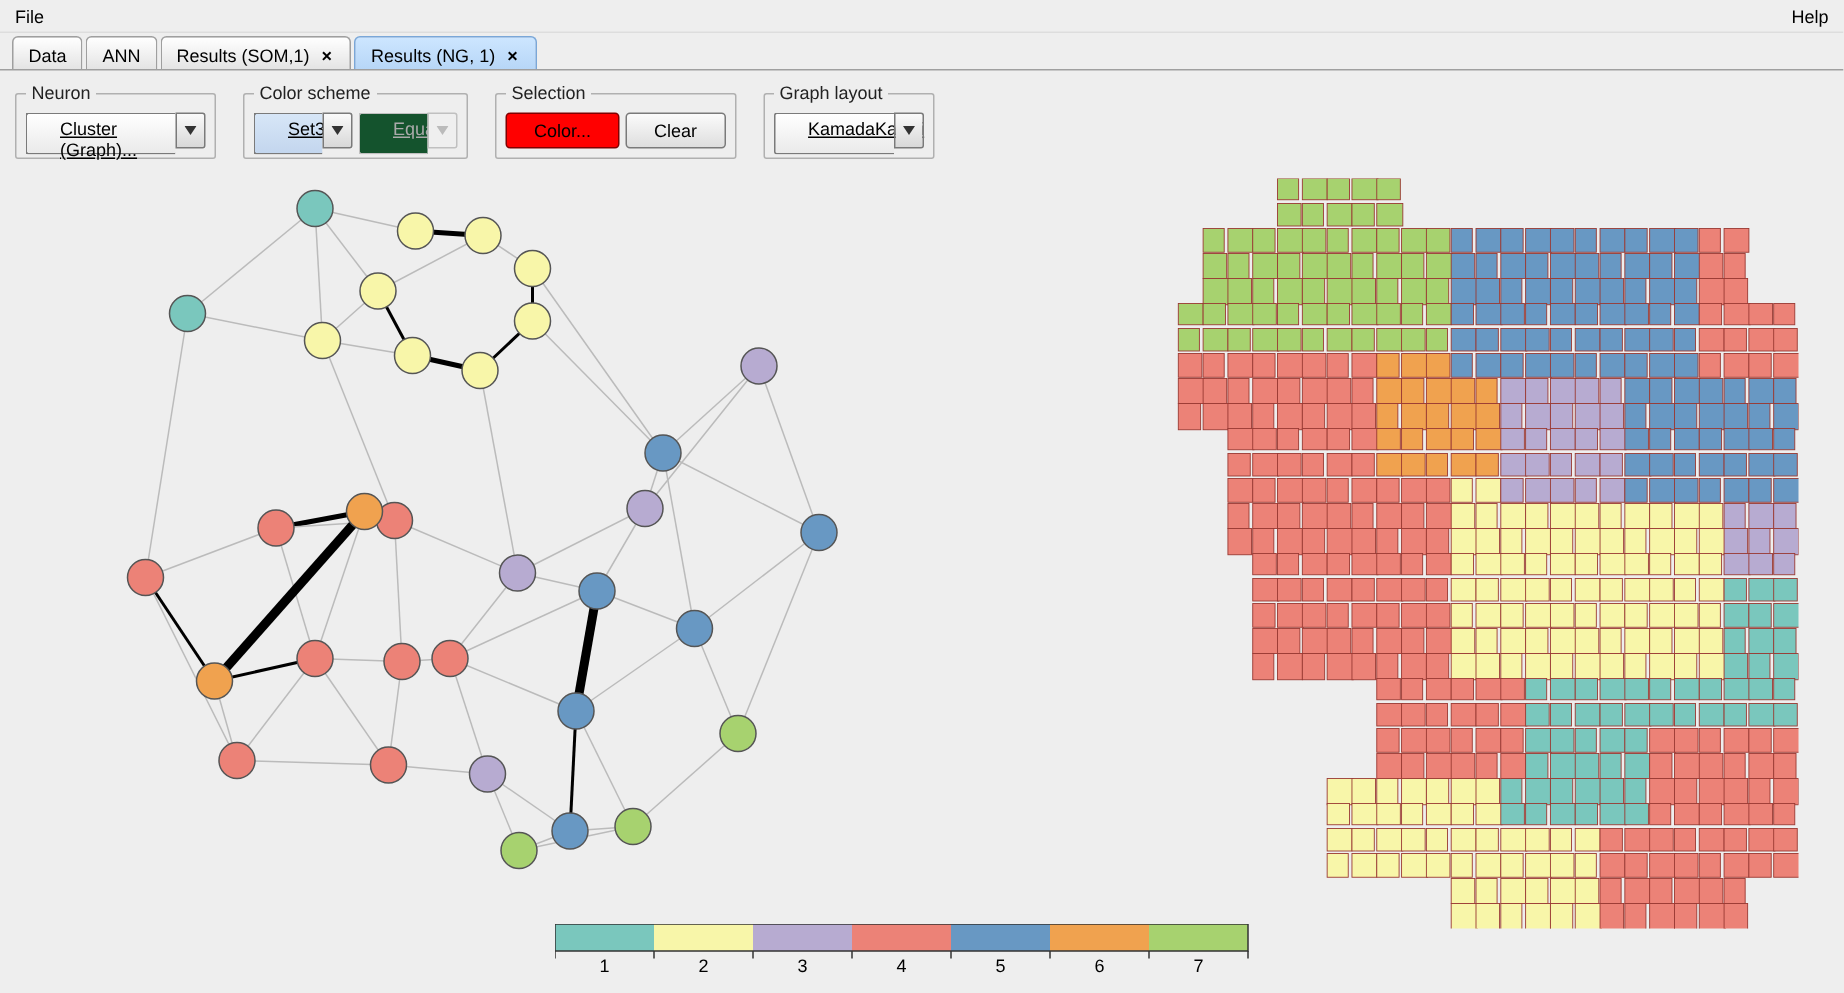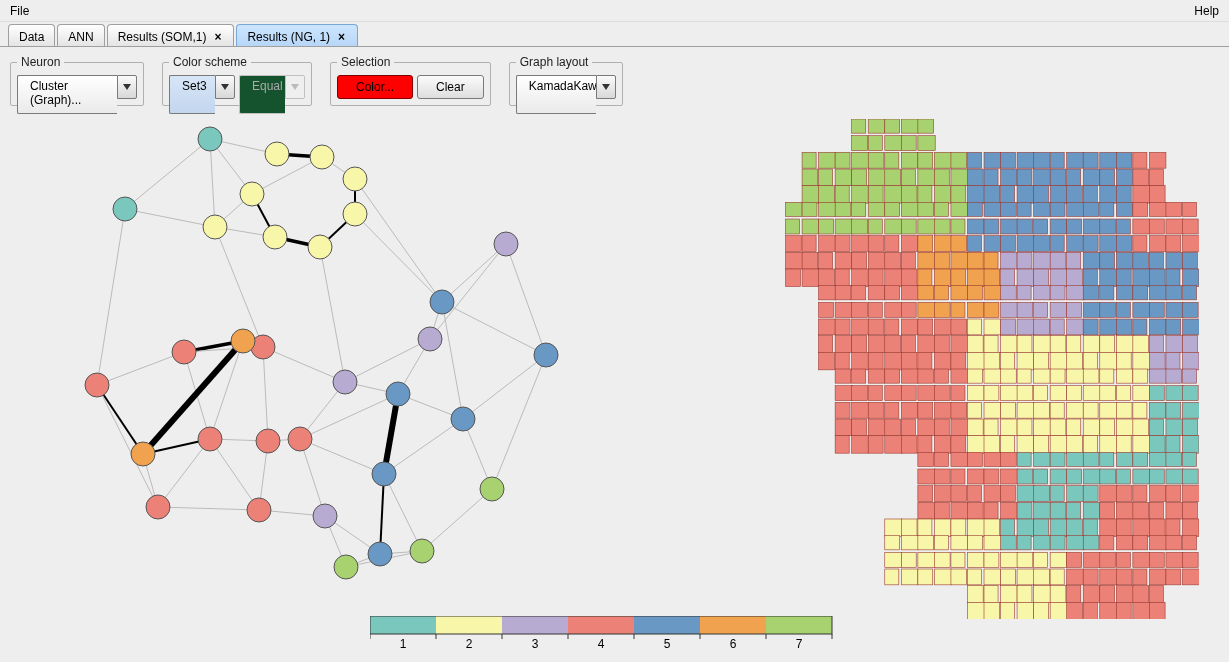--- a/index.html
+++ b/index.html
@@ -8,21 +8,21 @@
   .menubar-item { padding:2px 6px; cursor:default; }
   .tabrow { height:24px; background:#eee; display:flex; align-items:flex-end; padding-left:8px; gap:0; }
   .tab { height:22px; border:1px solid #9f9f9f; border-bottom:none; border-top-left-radius:4px; border-top-right-radius:4px; background:linear-gradient(#ffffff,#e4e4e4); padding:3px 10px 0 10px; margin-right:2px; cursor:default; display:flex; align-items:center; gap:6px;margin-top:44px;}
   .tab.active { background:linear-gradient(#cde6ff,#b7d6f7); border-color:#7aa7d8;justify-content:center; }
   .tab .close { font-weight:bold; font-size:12px; padding:0 2px;}
   .content { height: calc(662px - 22px - 24px); border-top:1px solid #9f9f9f; background:#eeeeee; position:relative;}
   .toolbar { display:flex; align-items:center; padding:8px 10px 4px 10px; gap:18px;}
   fieldset.group { border:1px solid #b0b0b0; border-radius:2px; padding:6px 6px 6px 6px; margin:0; min-height:48px; display:flex; align-items:center; gap:4px;}
   fieldset.group > legend { padding:0 4px; color:#222;}
   .combo { display:inline-flex; align-items:stretch; height:24px;}
-  .combo input, .combo .text { border:1px solid #7a7a7a; background:linear-gradient(#ffffff,#eaeaea); padding:3px 12px; width:100px; height:39px; border-right:none; border-radius:2px 0 0 2px;}
+  .combo input, .combo .text { border:1px solid #7a7a7a; background:linear-gradient(#ffffff,#eaeaea); padding:3px 22px; width:100px; height:28px; border-right:none; border-radius:2px 0 0 2px;text-decoration:underline;}
   .combo .arrow { width:20px; border:1px solid #7a7a7a; background:linear-gradient(#fafafa,#d8d8d8); display:flex; align-items:center; justify-content:center; border-radius:0 2px 2px 0; cursor:pointer;}
   .arrow svg { width:8px; height:6px;}
   .combo.shaded .text { background:linear-gradient(#d7e6f7,#c3d6ee);}
   .combo.disabled .text { background:#14532d; color:#aaa; border-color:#c0c0c0;}
   .combo.disabled .arrow { background:#efefef; border-color:#c0c0c0;}
   .btn { height:24px; border:1px solid #7a7a7a; background:linear-gradient(#fbfbfb,#dedede); padding:0 18px; border-radius:3px; cursor:pointer;}
   .btn.red { background:#ff0000; color:#000; border-color:#800000;}
   .flex-spacer { flex:1 1 auto;}
   .canvas-area { position:absolute; top:72px; left:0; right:0; bottom:0; }
   svg.graph { position:absolute; left:40px; top:0; }

